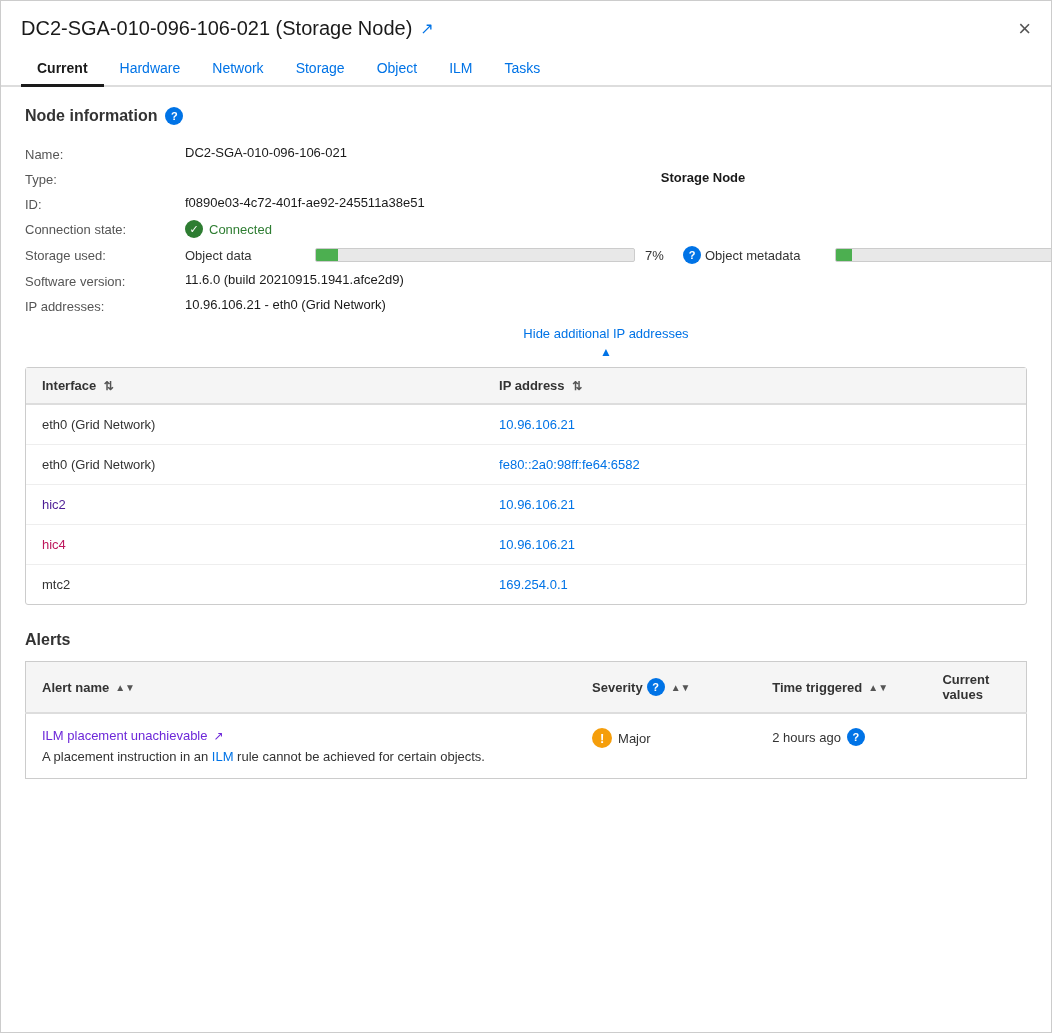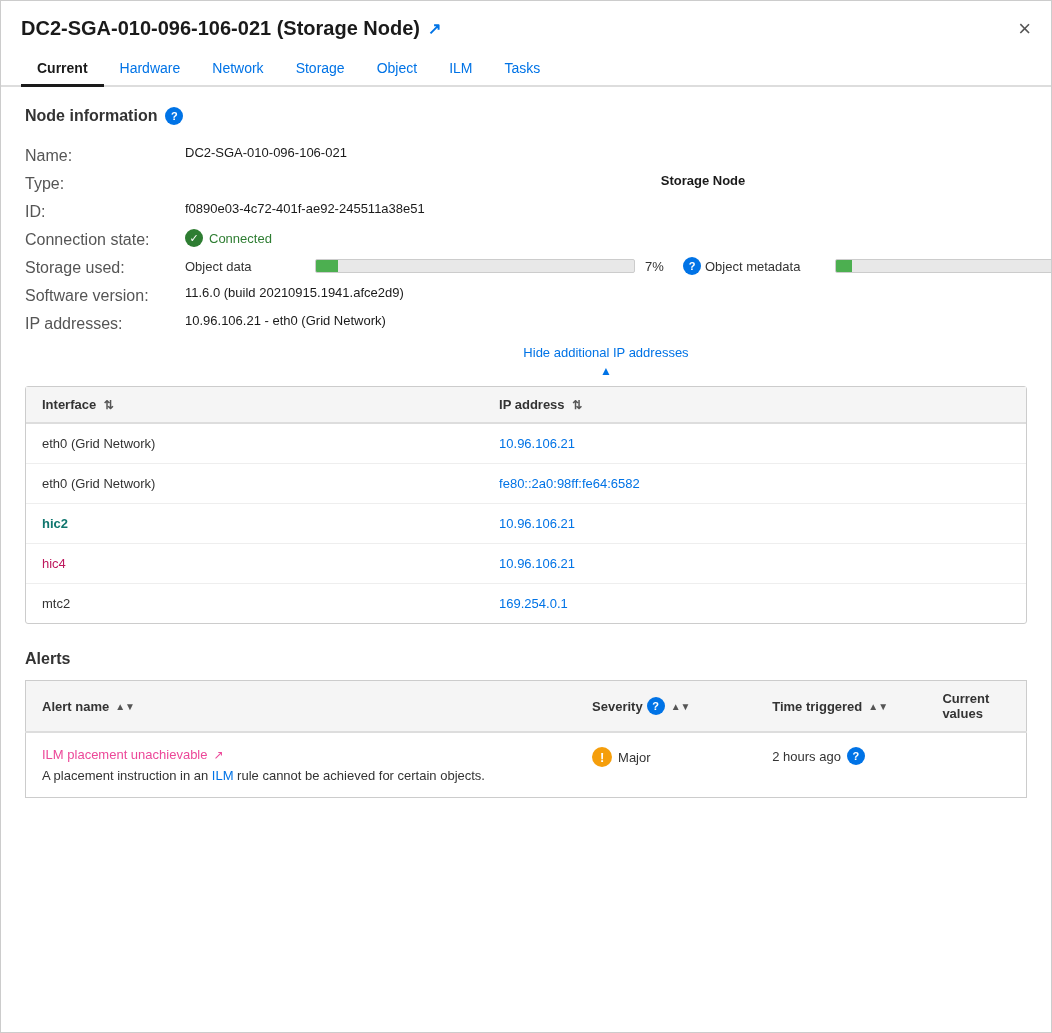--- a/index.html
+++ b/index.html
@@ -20,21 +20,21 @@
     }
     .modal-header {
       display: flex;
       align-items: center;
       justify-content: space-between;
       padding: 16px 20px 12px 20px;
       border-bottom: none;
     }
     .modal-title {
       font-size: 20px;
-      font-weight: 700;
+      font-weight: 400;
       color: #1a1a1a;
       display: flex;
       align-items: center;
       gap: 8px;
     }
     .external-link-icon {
       color: #0073e6;
       cursor: pointer;
       font-size: 16px;
     }
@@ -97,21 +97,21 @@
       margin-bottom: 8px;
     }
     .info-row {
       display: flex;
       padding: 4px 0;
       align-items: flex-start;
     }
     .info-label {
       color: #555;
       min-width: 160px;
-      font-size: 16px;
+      font-size: 13px;
       padding-top: 2px;
     }
     .info-value {
       color: #1a1a1a;
       font-size: 13px;
       flex: 1;
     }
     .info-value.bold { font-weight: 700; text-align: center; }
     .connected-badge {
       display: flex;
@@ -233,21 +233,21 @@
       display: flex;
       align-items: center;
       gap: 4px;
     }
     .alerts-table td {
       padding: 14px 16px;
       font-size: 13px;
       vertical-align: top;
     }
     .alert-name-link {
-      color: #ec4899;
+      color: #6d28d9;
       text-decoration: none;
       display: flex;
       align-items: flex-end;
       gap: 6px;
       font-size: 13px;
     }
     .alert-description {
       color: #333;
       font-size: 13px;
       margin-top: 6px;
@@ -406,21 +406,21 @@
         <tbody id="ip-table-body">
         <tr>
               <td style="color: rgb(51, 51, 51);">eth0 (Grid Network)</td>
               <td>10.96.106.21</td>
             </tr>
             <tr>
               <td style="color: rgb(51, 51, 51);">eth0 (Grid Network)</td>
               <td>fe80::2a0:98ff:fe64:6582</td>
             </tr>
             <tr>
-              <td style="color: #0f766e; font-weight: bold;">hic2</td>
+              <td style="color: #4c1d95;">hic2</td>
               <td>10.96.106.21</td>
             </tr>
             <tr>
               <td style="color: #be185d;">hic4</td>
               <td>10.96.106.21</td>
             </tr>
             <tr>
               <td style="color: rgb(51, 51, 51);">mtc2</td>
               <td>169.254.0.1</td>
             </tr>

